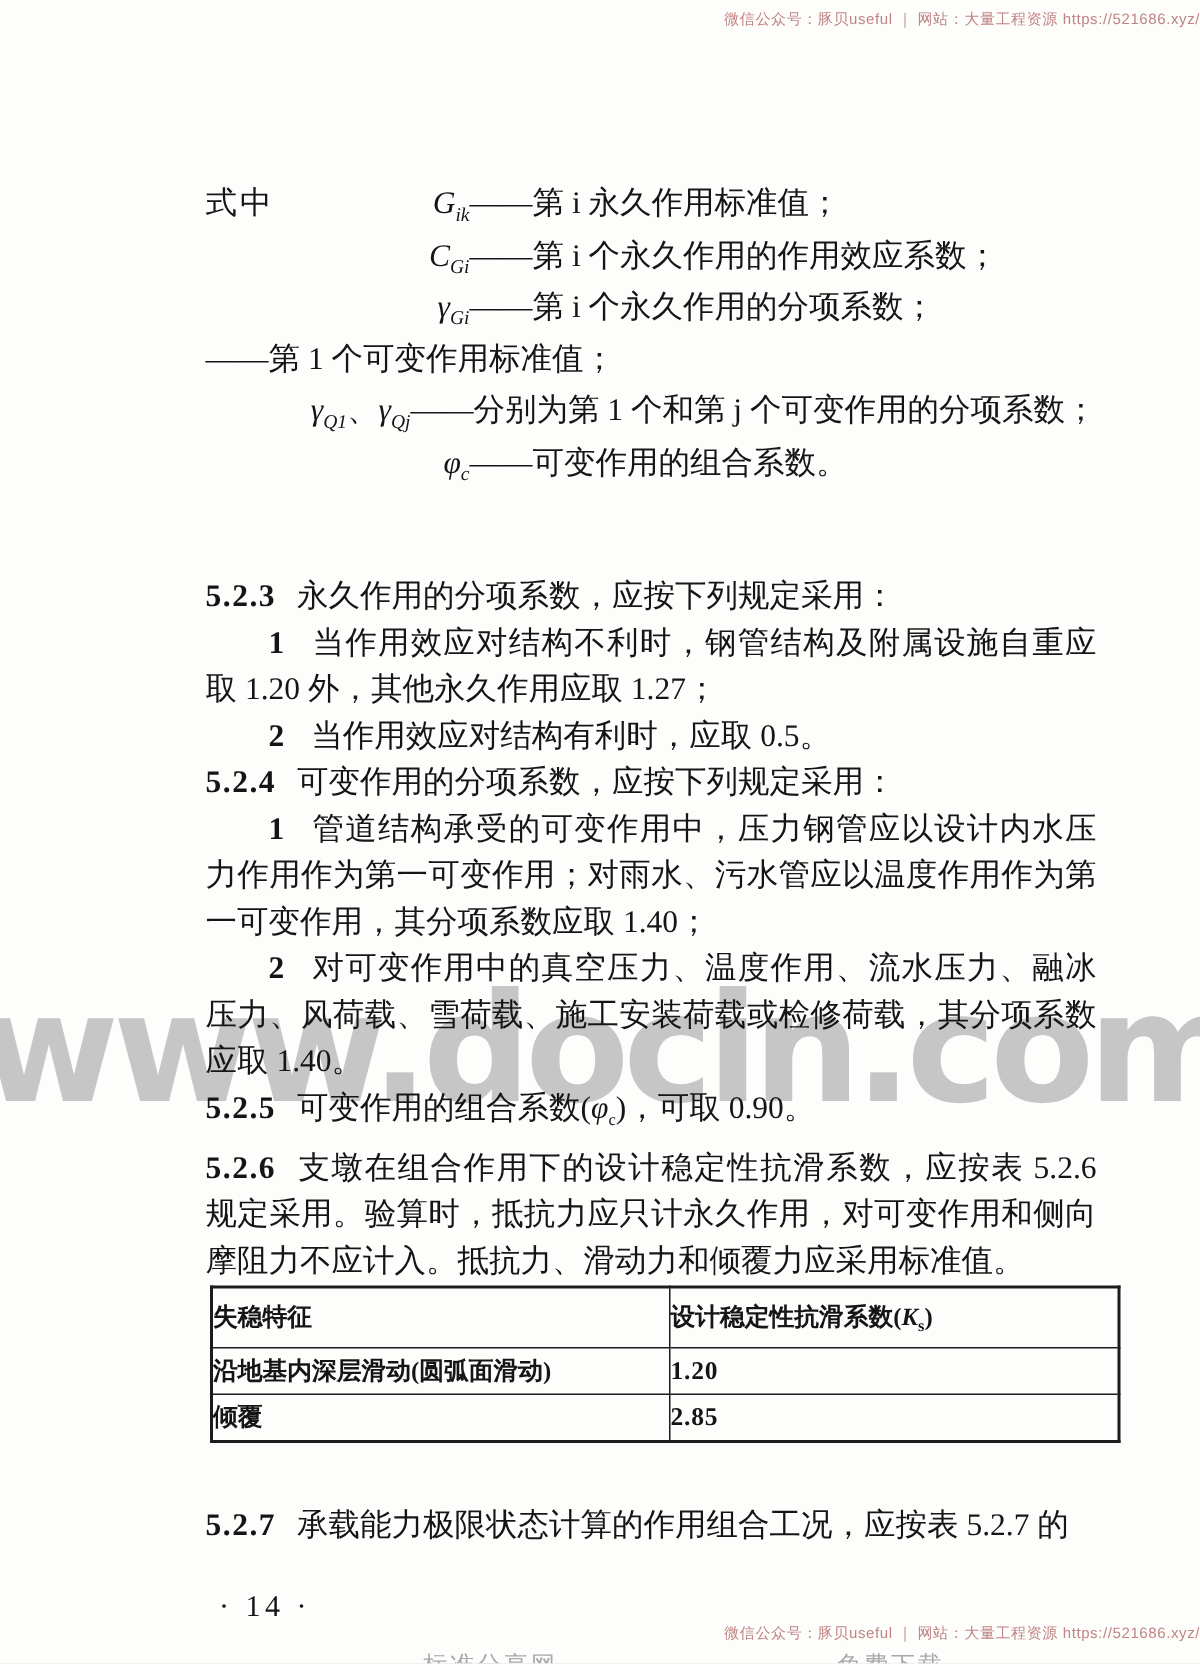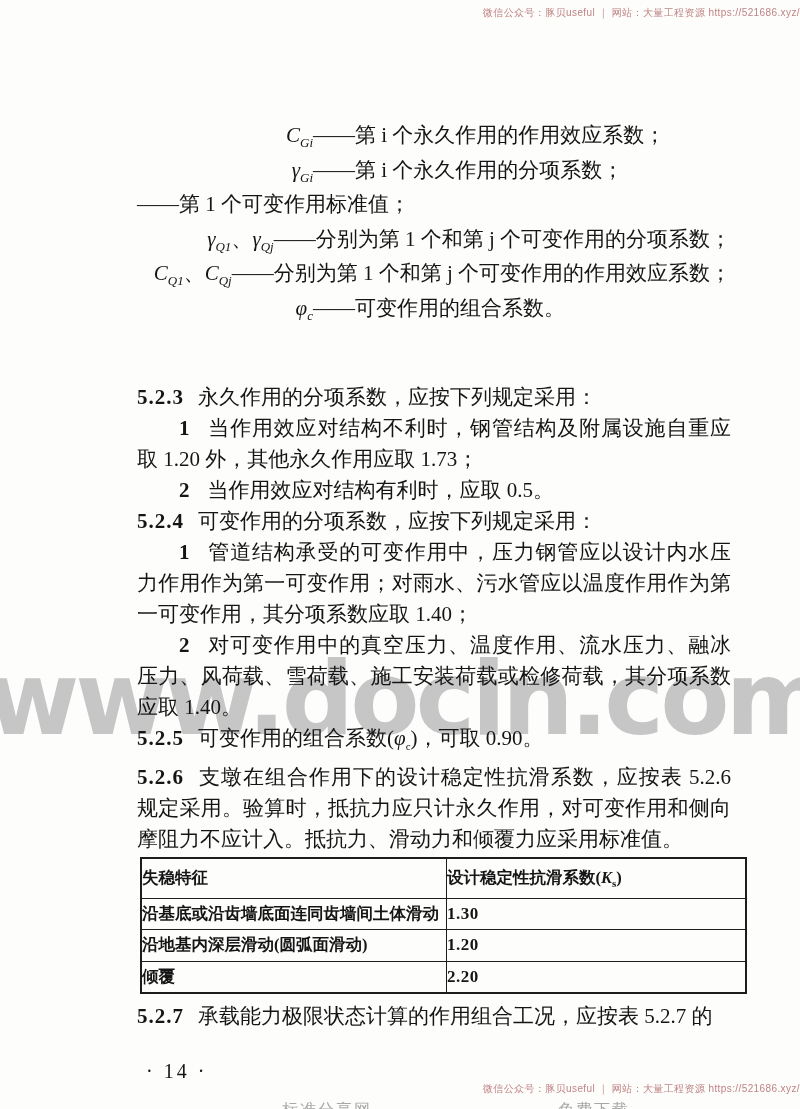--- a/index.html
+++ b/index.html
@@ -84,50 +84,51 @@
 <body>
 
 <div class="page">
 
   <div class="promo promo-top">微信公众号：豚贝useful ｜ 网站：大量工程资源 https://521686.xyz/</div>
 
   <div class="watermark">www.docin.com</div>
 
   <div class="defs">
     <div class="def-row">
+      <span class="def-prefix">式中</span>
+      <span class="def-sym"><i>G</i><sub>ik</sub></span>
+      <span class="def-desc">——第 i 永久作用标准值；</span>
+    </div>
+    <div class="def-row">
       <span class="def-sym"><i>C</i><sub>Gi</sub></span>
       <span class="def-desc">——第 i 个永久作用的作用效应系数；</span>
     </div>
     <div class="def-row">
       <span class="def-sym"><i>γ</i><sub>Gi</sub></span>
       <span class="def-desc">——第 i 个永久作用的分项系数；</span>
     </div>
     <div class="def-row">
       <span class="def-desc">——第 1 个可变作用标准值；</span>
     </div>
     <div class="def-row">
       <span class="def-sym"><i>γ</i><sub>Q1</sub><span class="def-desc">、</span><i>γ</i><sub>Qj</sub></span>
       <span class="def-desc">——分别为第 1 个和第 j 个可变作用的分项系数；</span>
     </div>
     <div class="def-row">
-      <span class="def-sym"><i>C</i><sub>Q1</sub><span class="def-desc">、</span><i>C</i><sub>Qj</sub></span>
-      <span class="def-desc">——分别为第 1 个和第 j 个可变作用的作用效应系数；</span>
-    </div>
-    <div class="def-row">
       <span class="def-sym"><i>φ</i><sub>c</sub></span>
       <span class="def-desc">——可变作用的组合系数。</span>
     </div>
   </div>
 
   <div class="clauses">
     <div class="clause">
       <span class="pnum">5.2.3</span><span>永久作用的分项系数，应按下列规定采用：</span>
     </div>
     <div class="clause clause-item">
-      <span class="inum">1</span><span>当作用效应对结构不利时，钢管结构及附属设施自重应取 1.20 外，其他永久作用应取 1.73；</span>
+      <span class="inum">1</span><span>当作用效应对结构不利时，钢管结构及附属设施自重应取 1.20 外，其他永久作用应取 1.27；</span>
     </div>
     <div class="clause clause-item">
       <span class="inum">2</span><span>当作用效应对结构有利时，应取 0.5。</span>
     </div>
     <div class="clause">
       <span class="pnum">5.2.4</span><span>可变作用的分项系数，应按下列规定采用：</span>
     </div>
     <div class="clause clause-item">
       <span class="inum">1</span><span>管道结构承受的可变作用中，压力钢管应以设计内水压力作用作为第一可变作用；对雨水、污水管应以温度作用作为第一可变作用，其分项系数应取 1.40；</span>
     </div>
@@ -145,30 +146,26 @@
 
   <table class="spec-table">
     <thead>
       <tr>
         <th class="col-feature">失稳特征</th>
         <th><span>设计稳定性抗滑系数(</span><i>K</i><sub>s</sub><span>)</span></th>
       </tr>
     </thead>
     <tbody>
       <tr>
-        <td class="feature">沿基底或沿齿墙底面连同齿墙间土体滑动</td>
-        <td class="value">1.30</td>
-      </tr>
-      <tr>
         <td class="feature">沿地基内深层滑动(圆弧面滑动)</td>
         <td class="value">1.20</td>
       </tr>
       <tr>
         <td class="feature">倾覆</td>
-        <td class="value">2.20</td>
+        <td class="value">2.85</td>
       </tr>
     </tbody>
   </table>
 
   <div class="clause-527">
     <span class="pnum">5.2.7</span><span>承载能力极限状态计算的作用组合工况，应按表 5.2.7 的</span>
   </div>
 
   <div class="page-num">· 14 ·</div>
 

